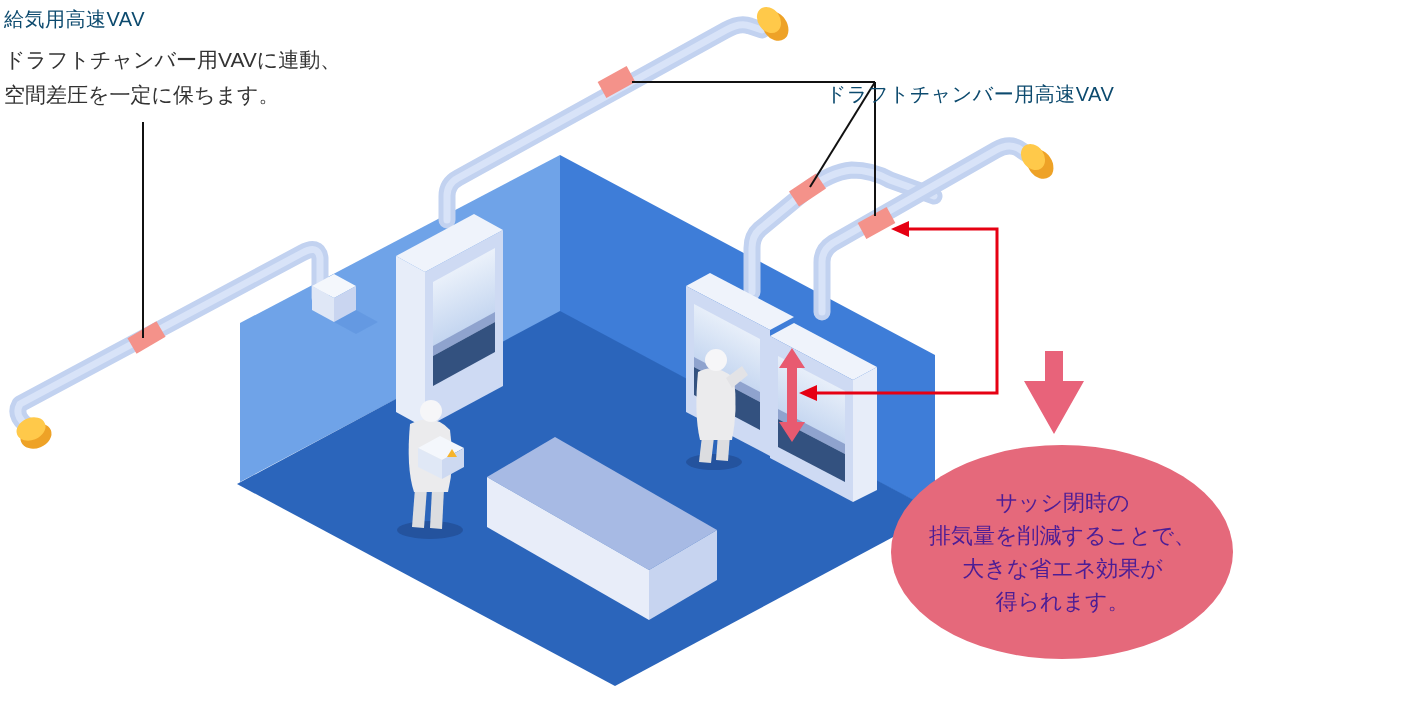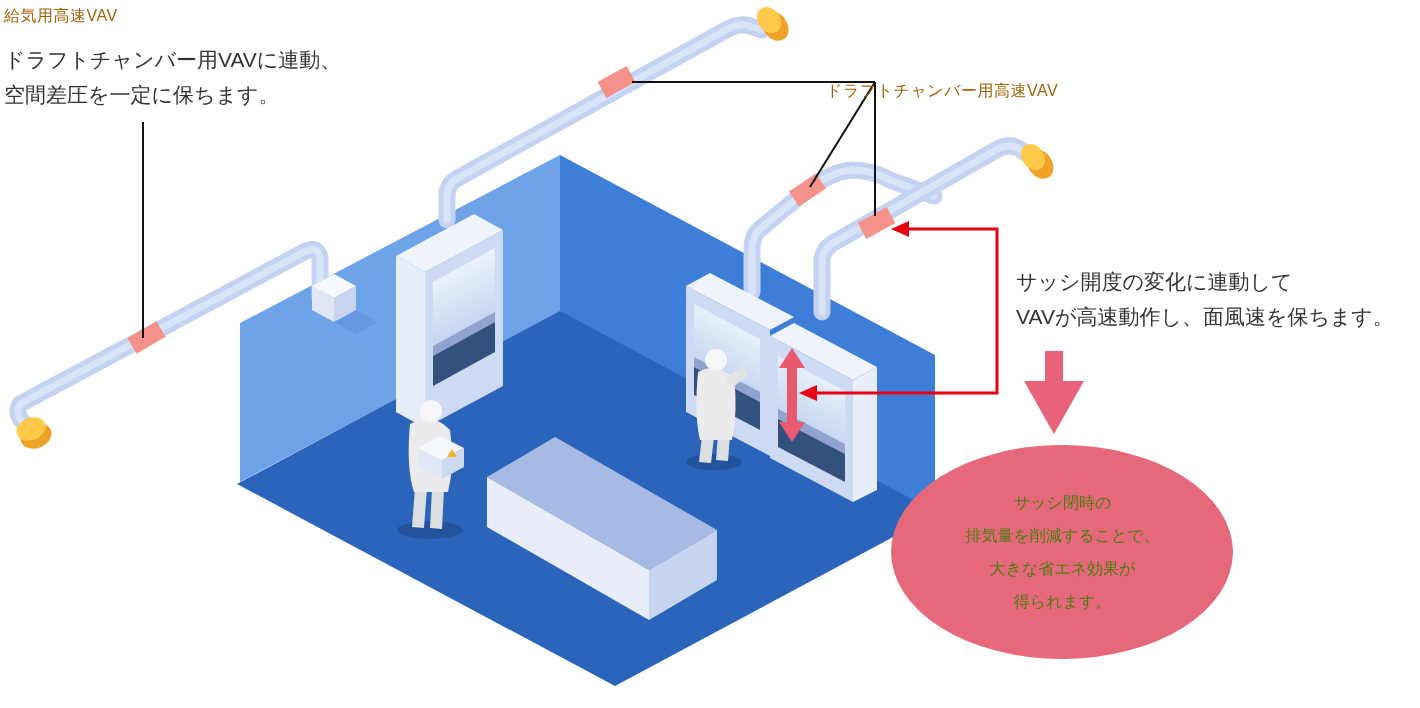--- a/index.html
+++ b/index.html
@@ -1,23 +1,23 @@
 <!DOCTYPE html>
 <html><head>
 <meta charset="utf-8">
 <style>
   html,body{margin:0;padding:0;background:#fff;}
   #stage{position:relative;width:1420px;height:708px;background:#fff;overflow:hidden;
          font-family:"Liberation Sans","DejaVu Sans",sans-serif;}
   #scene-svg{position:absolute;left:0;top:0;}
-  .label-pink{position:absolute;color:#a16207;font-size:16px;font-weight:500;letter-spacing:.5px;white-space:pre-line;}
+  .label-pink{position:absolute;color:#0c4a6e;font-size:20px;font-weight:500;letter-spacing:.5px;white-space:pre-line;}
   .desc-text{position:absolute;color:#333;font-size:21px;line-height:35px;white-space:pre-line;}
   #energy-text{position:absolute;left:892px;top:444px;width:341px;height:216px;
                display:flex;align-items:center;justify-content:center;text-align:center;
-               color:#4d7c0f;font-size:16px;line-height:33px;white-space:pre-line;}
+               color:#4c1d95;font-size:22px;line-height:33px;white-space:pre-line;}
   #supply-label{left:4px;top:6px;}
   #supply-desc{left:4px;top:42px;}
   #exhaust-label{left:826px;top:33px;margin-top:48px;}
   #sash-note{left:1016px;top:264px;}
 </style>
 </head>
 <body>
 
 <div id="stage">
 
@@ -150,19 +150,17 @@
 
   <polygon points="1045,351 1063,351 1063,381 1084,381 1054,434 1024,381 1045,381" fill="#E8637A"></polygon>
 
   <ellipse cx="1062" cy="552" rx="171" ry="107" fill="#E5697B"></ellipse>
 </svg>
 
   <div id="supply-label" class="label-pink">給気用高速VAV</div>
   <div id="supply-desc" class="desc-text">ドラフトチャンバー用VAVに連動、
 空間差圧を一定に保ちます。</div>
   <div id="exhaust-label" class="label-pink">ドラフトチャンバー用高速VAV</div>
-  <div id="sash-note" class="desc-text">サッシ開度の変化に連動して
-VAVが高速動作し、面風速を保ちます。</div>
   <div id="energy-text">サッシ閉時の
 排気量を削減することで、
 大きな省エネ効果が
 得られます。</div>
 </div>
 
 </body></html>

